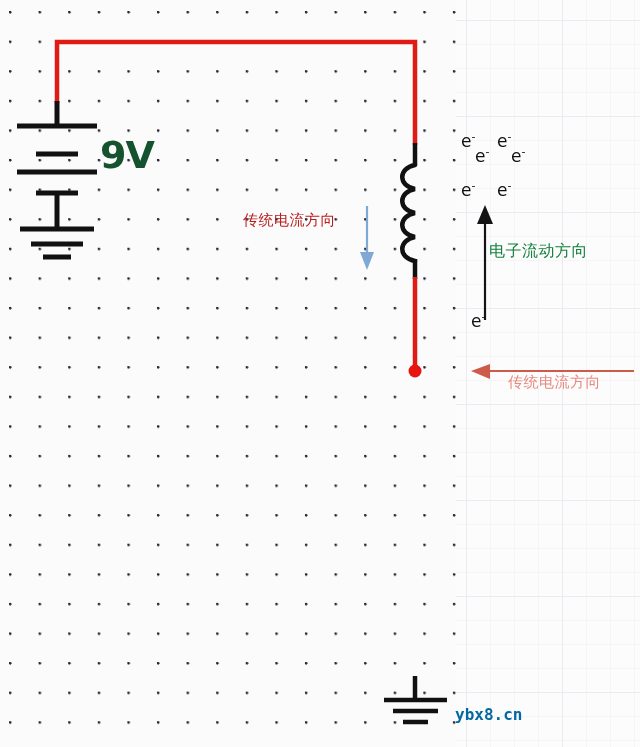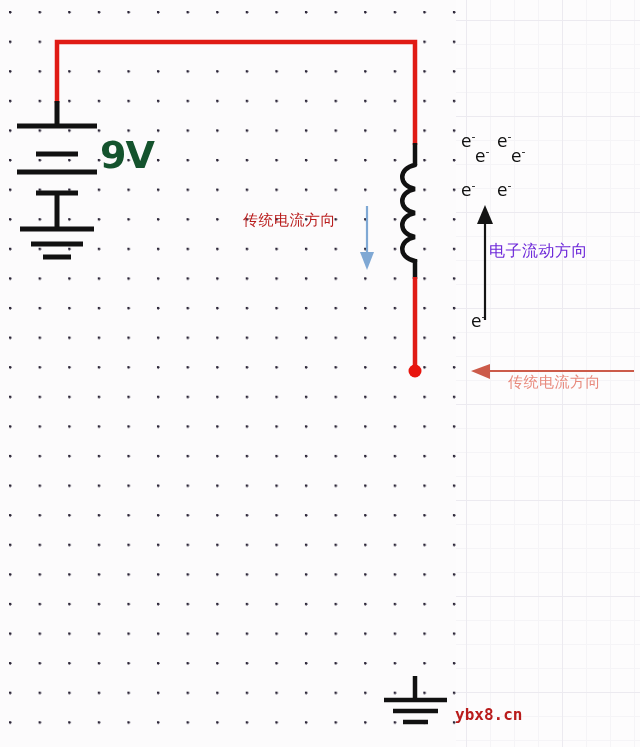--- a/index.html
+++ b/index.html
@@ -59,21 +59,21 @@
   }
   .lbl-cn-blue {
     left: 243px; top: 213px;
     font-size: 15px;
     color: #b91c1c;
     letter-spacing: 0.5px;
   }
   .lbl-cn-black {
     left: 489px; top: 243px;
     font-size: 16px;
-    color: #6d28d9;
+    color: #15803d;
     letter-spacing: 0.5px;
   }
   .lbl-cn-red {
     left: 508px; top: 375px;
     font-size: 15px;
     color: #e88a7d;
     letter-spacing: 0.5px;
   }
   .electron {
     position: absolute;
@@ -85,21 +85,21 @@
     font-size: 11px;
     vertical-align: super;
     line-height: 0;
   }
   .watermark {
     position: absolute;
     left: 455px; top: 705px;
     font-family: "DejaVu Sans Mono", "Liberation Mono", monospace;
     font-size: 16px;
     font-weight: bold;
-    color: #b91c1c;
+    color: #0369a1;
     letter-spacing: 0px;
   }
 </style>
 </head>
 <body>
 
 <div id="canvas">
 
   <div class="bg-dots"></div>
 

